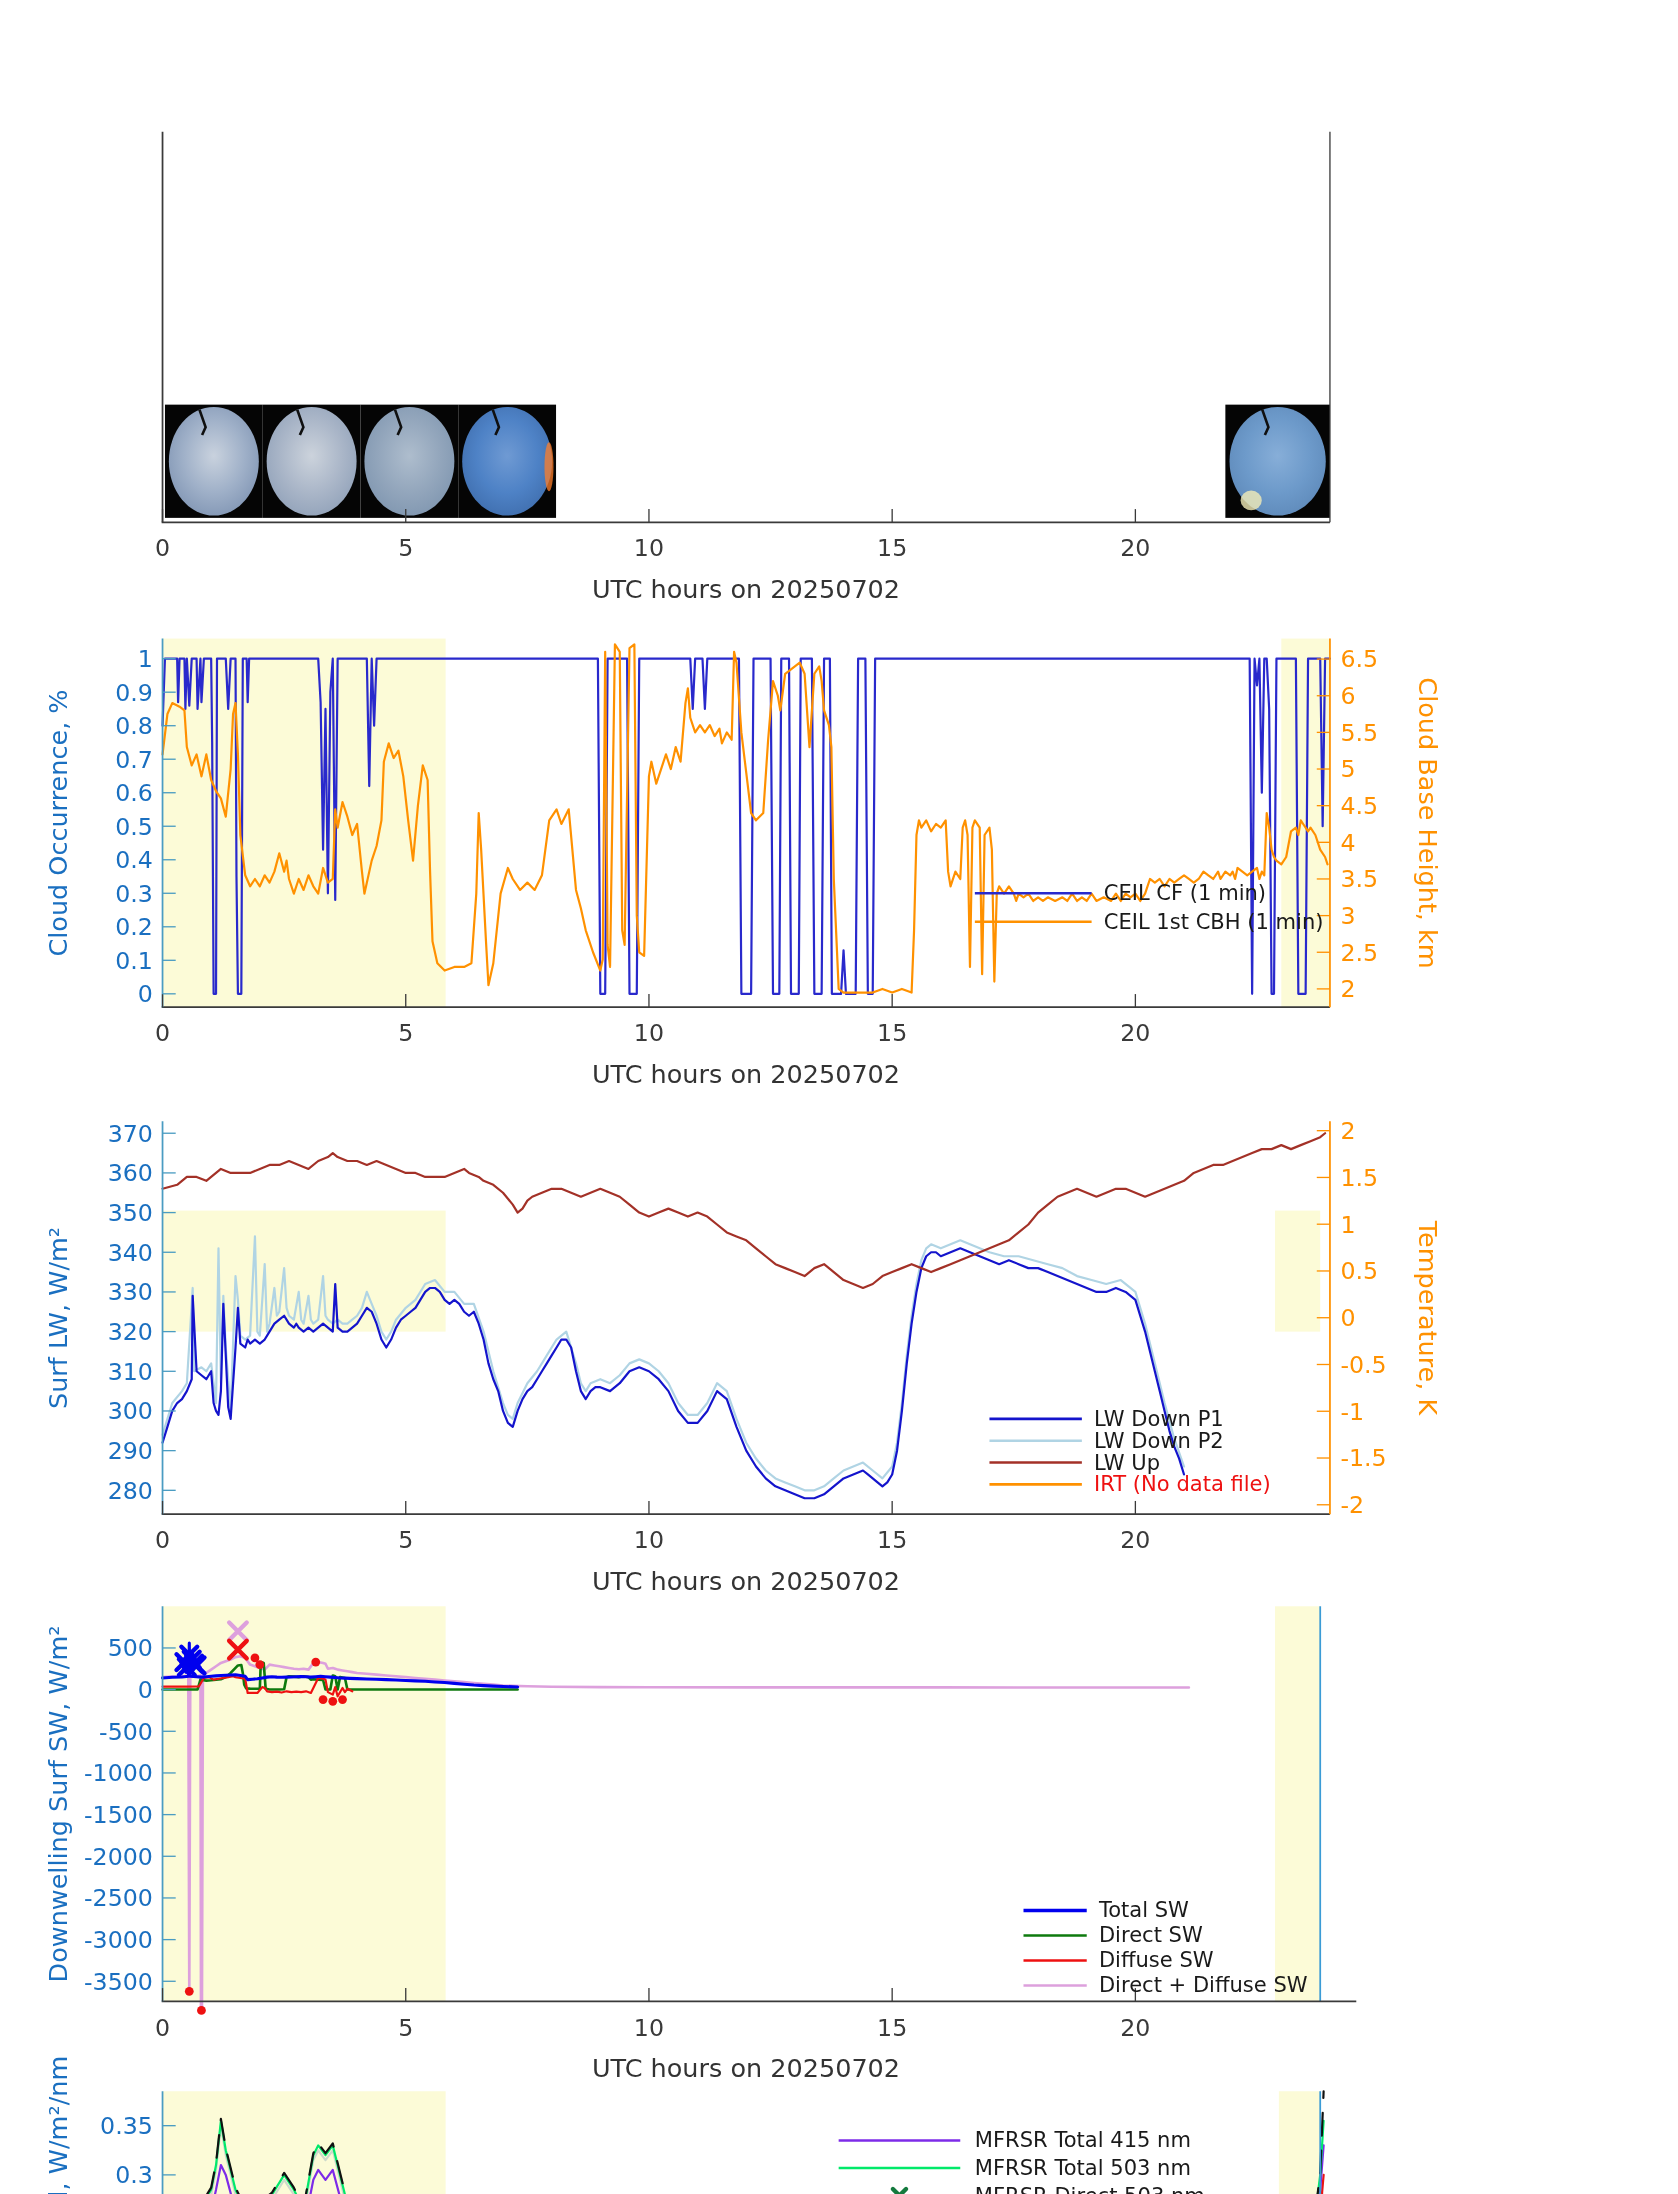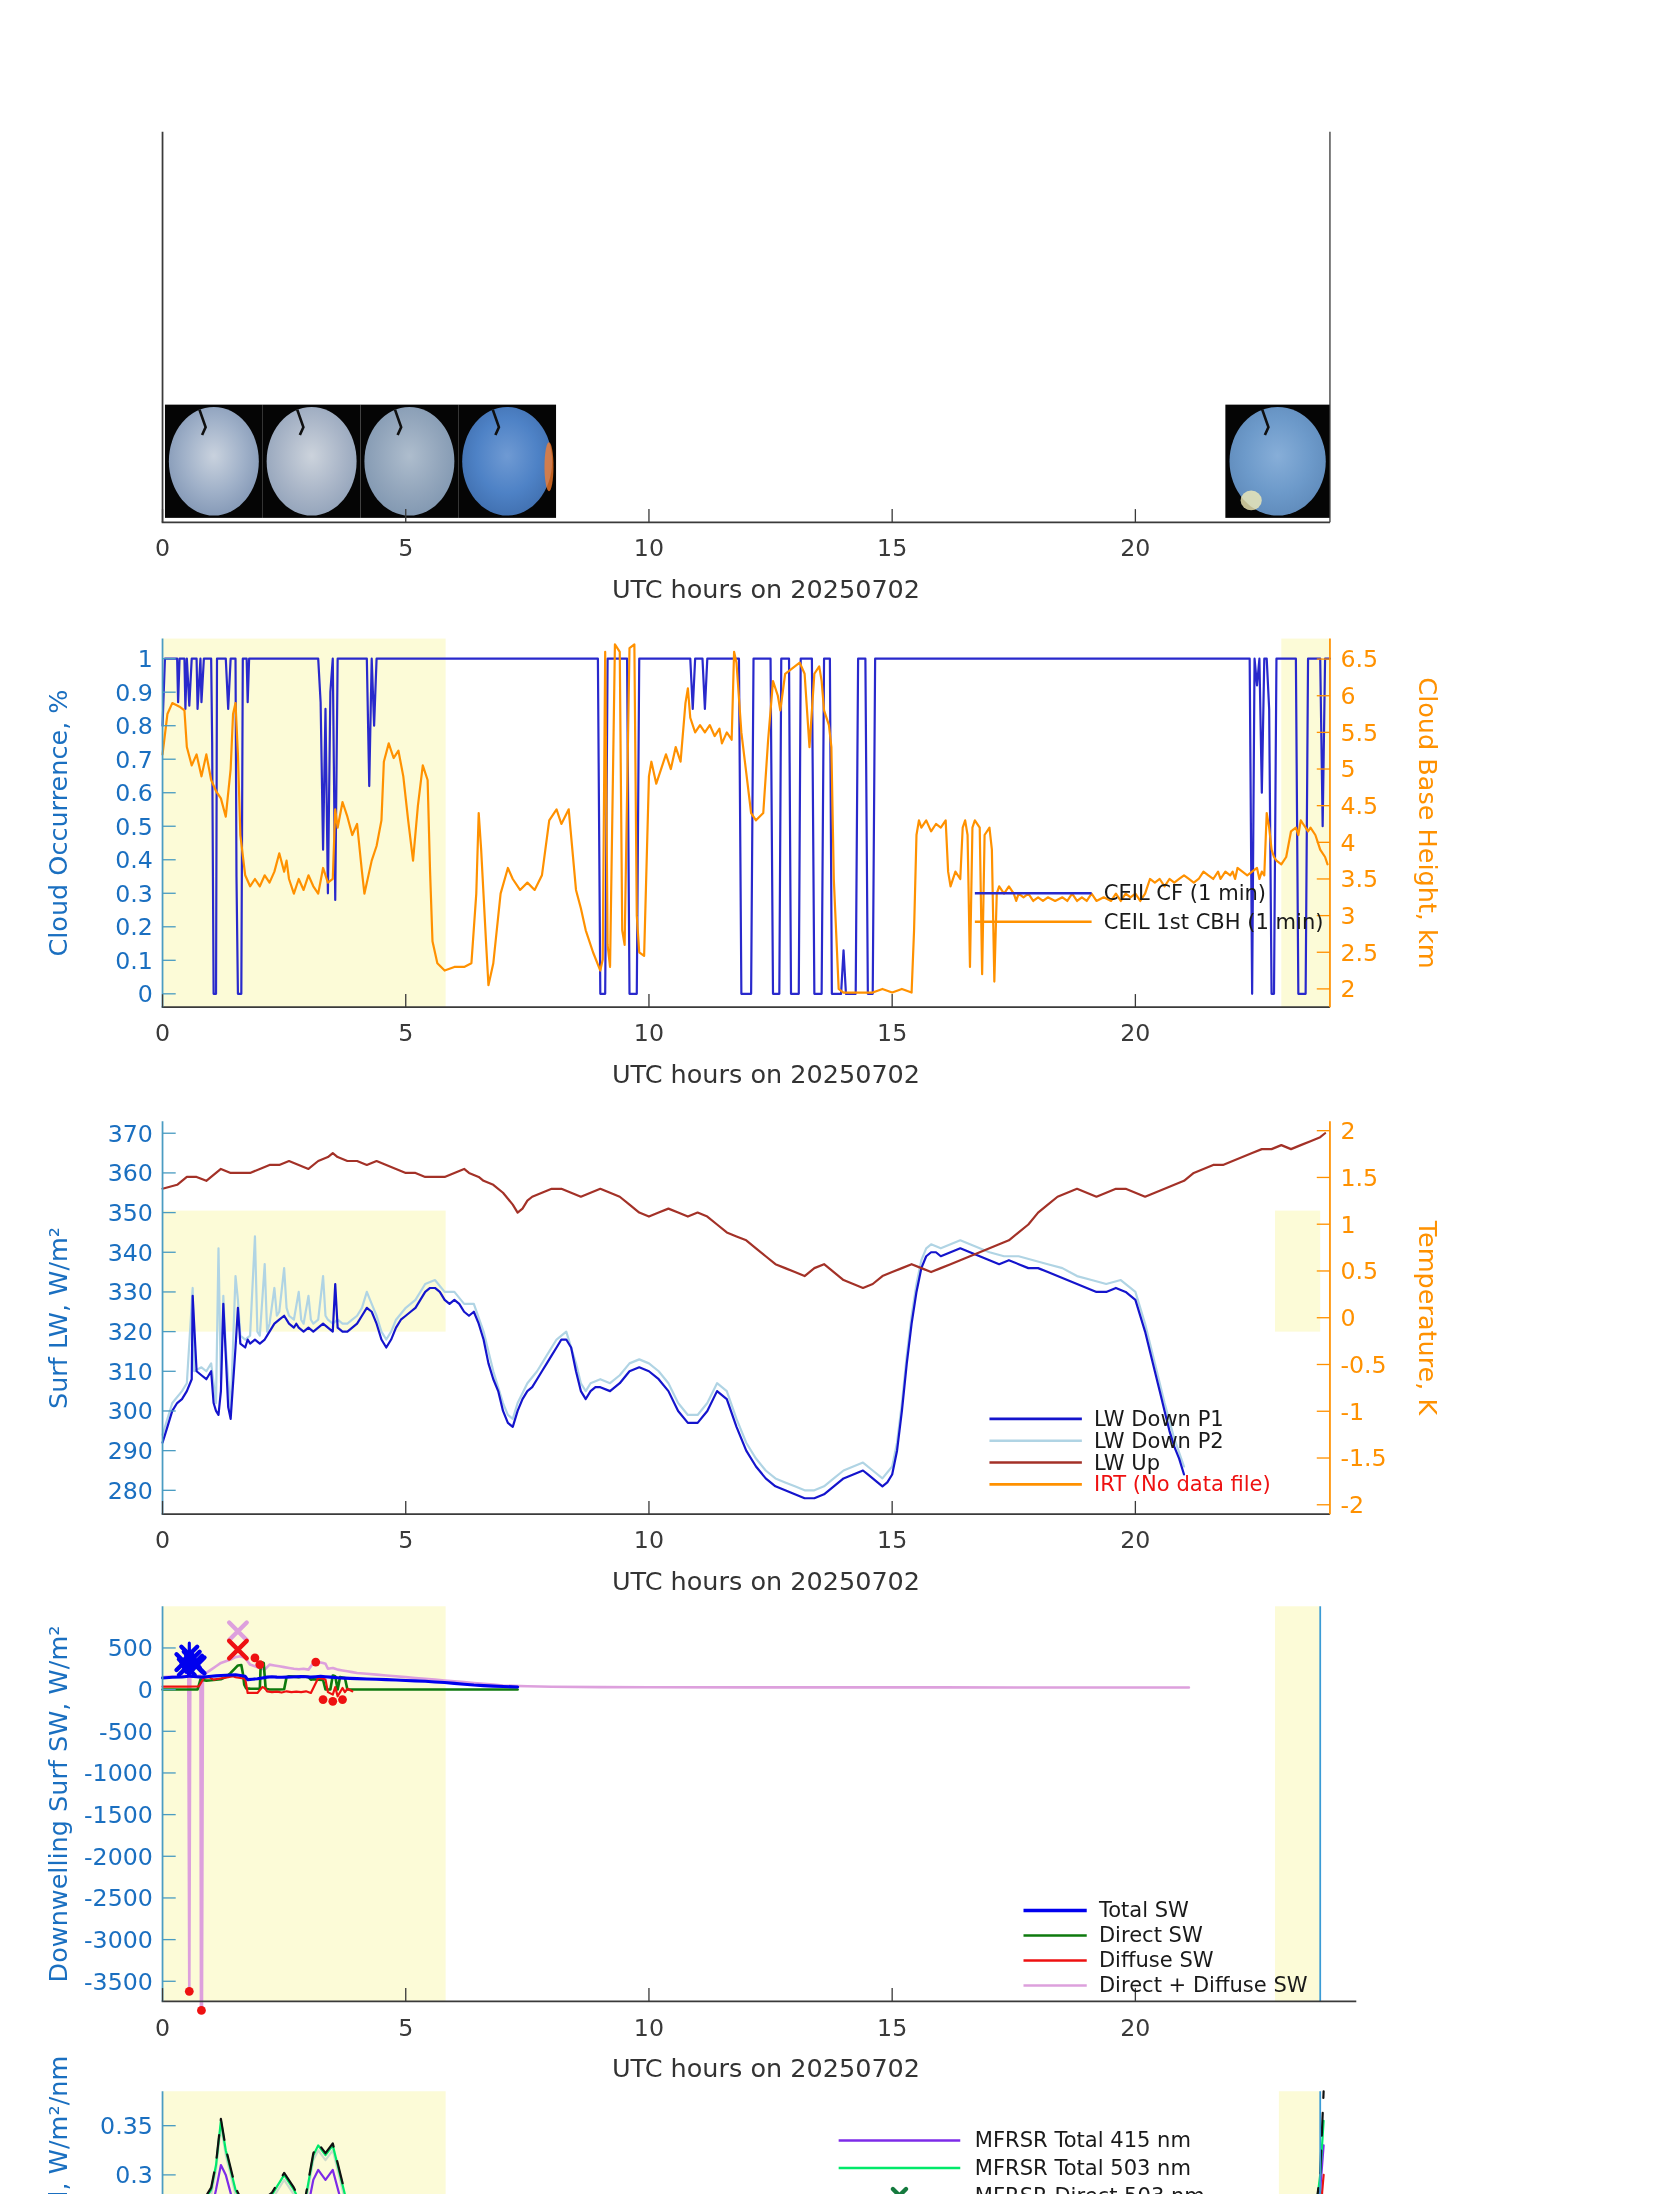--- a/index.html
+++ b/index.html
@@ -1,19 +1,19 @@
 <!DOCTYPE html>
 <html style="font-size:7px"><head>
 <meta charset="utf-8">
 <style>
   html,body{margin:0;padding:0;background:#ffffff;}
   body{width:1679px;height:3127px;position:relative;font-family:"DejaVu Sans",sans-serif;}
   svg{position:absolute;left:0;top:0;font-family:"DejaVu Sans",sans-serif;}
   .axis-label{position:absolute;white-space:nowrap;font-family:"DejaVu Sans",sans-serif;}
-  .axis-label.x{font-size:25.5px;color:#333333;transform:translate(-50%,0);margin-left:20px;}
+  .axis-label.x{font-size:25.5px;color:#333333;transform:translate(-50%,0);}
   .axis-label.y{font-size:25.5px;transform:translate(-50%,-50%) rotate(-90deg);}
   .axis-label.y2{font-size:25.5px;transform:translate(-50%,-50%) rotate(90deg);}
 </style>
 </head>
 <body>
 
 <svg id="chart" width="1679" height="3127" viewBox="0 0 3825 7125">
     <defs>
       <radialGradient id="skyg0_0" cx="50%" cy="45%" r="62%">
         <stop offset="0%" stop-color="#c9d2de"></stop>

